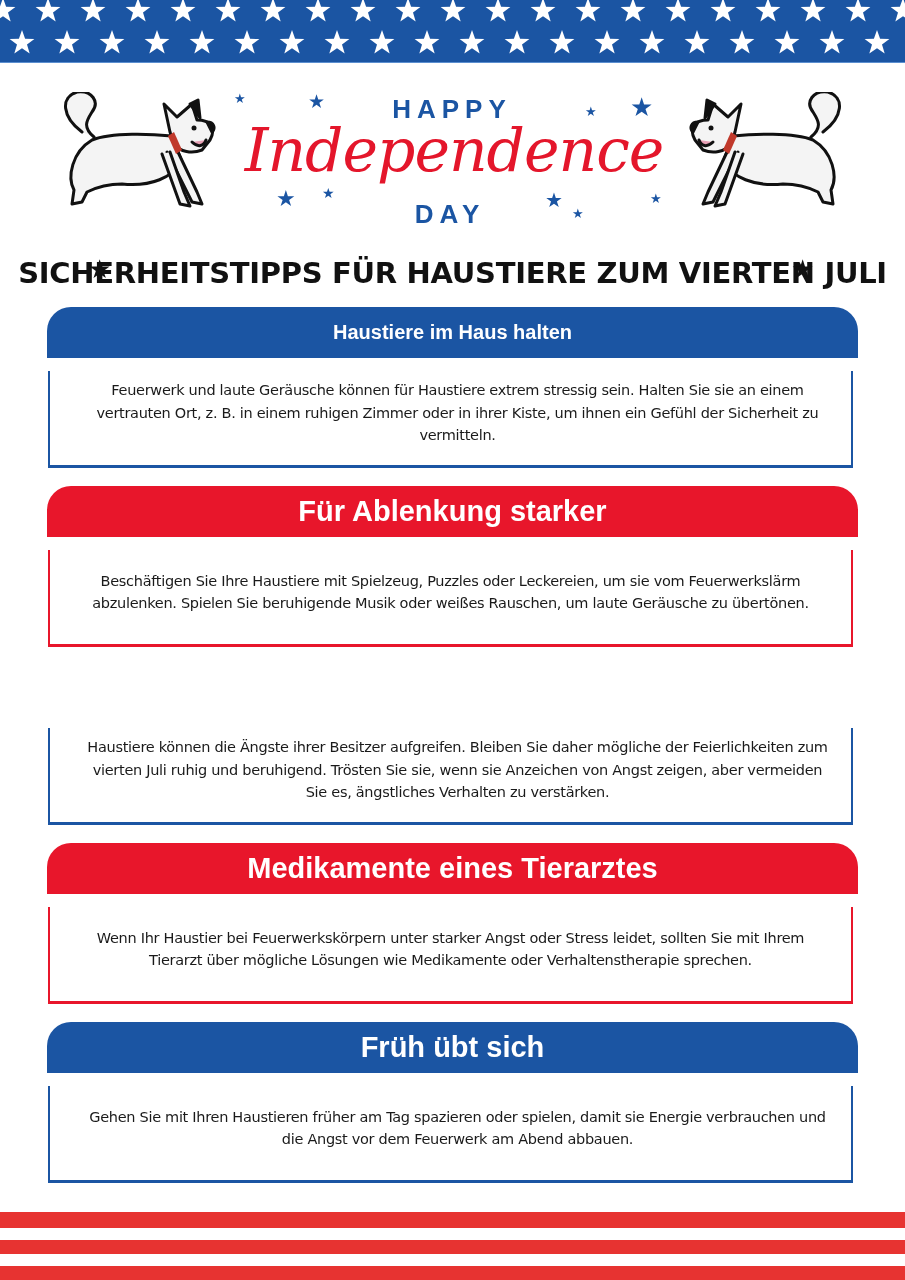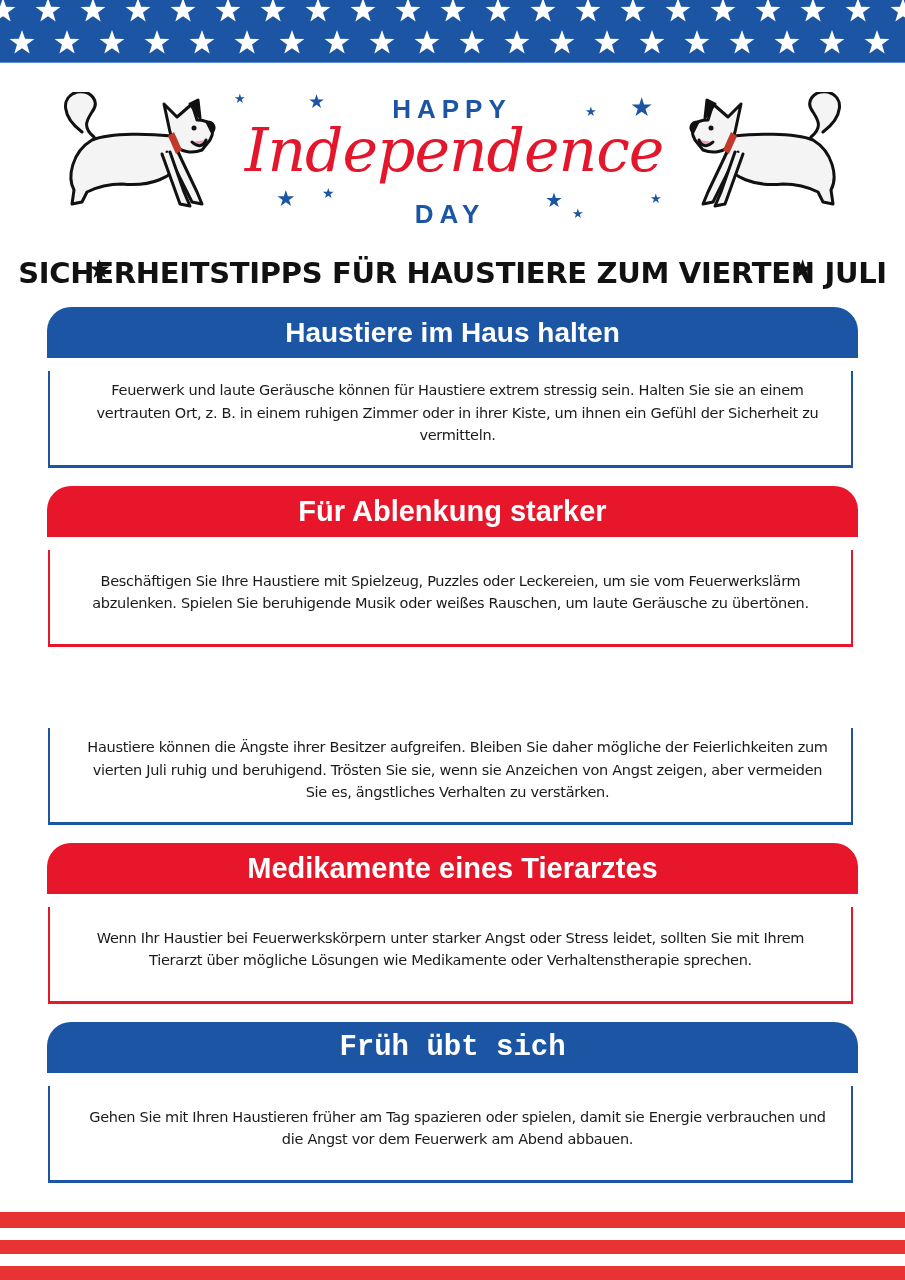--- a/index.html
+++ b/index.html
@@ -157,38 +157,38 @@
   <div class="happy">HAPPY</div>
   <div class="independence">Independence</div>
   <div class="day">DAY</div>
 </div>
 
 <div class="main-title">SICHERHEITSTIPPS FÜR HAUSTIERE ZUM VIERTEN JULI</div>
 <span class="title-star" style="left:88px;top:256px;">★</span>
 <span class="title-star" style="left:791px;top:256px;">★</span>
 
 <div class="card" style="top:307px;height:164px;">
-  <div class="card-header blue" style="font-size:28px;">Haustiere im Haus halten</div>
+  <div class="card-header blue" style="font-size:20px;">Haustiere im Haus halten</div>
   <div class="card-body blue">Feuerwerk und laute Geräusche können für Haustiere extrem stressig sein. Halten Sie sie an einem vertrauten Ort, z. B. in einem ruhigen Zimmer oder in ihrer Kiste, um ihnen ein Gefühl der Sicherheit zu vermitteln.</div>
 </div>
 
 <div class="card" style="top:486px;height:164px;">
   <div class="card-header red" style="font-size:29px;">Für Ablenkung starker</div>
   <div class="card-body red">Beschäftigen Sie Ihre Haustiere mit Spielzeug, Puzzles oder Leckereien, um sie vom Feuerwerkslärm abzulenken. Spielen Sie beruhigende Musik oder weißes Rauschen, um laute Geräusche zu übertönen.</div>
 </div>
 
 <div class="card" style="top:664px;height:164px;">
   <div class="card-body blue">Haustiere können die Ängste ihrer Besitzer aufgreifen. Bleiben Sie daher mögliche der Feierlichkeiten zum vierten Juli ruhig und beruhigend. Trösten Sie sie, wenn sie Anzeichen von Angst zeigen, aber vermeiden Sie es, ängstliches Verhalten zu verstärken.</div>
 </div>
 
 <div class="card" style="top:843px;height:164px;">
   <div class="card-header red" style="font-size:29px;">Medikamente eines Tierarztes</div>
   <div class="card-body red">Wenn Ihr Haustier bei Feuerwerkskörpern unter starker Angst oder Stress leidet, sollten Sie mit Ihrem Tierarzt über mögliche Lösungen wie Medikamente oder Verhaltenstherapie sprechen.</div>
 </div>
 
 <div class="card" style="top:1022px;height:164px;">
-  <div class="card-header blue" style="font-size:29px;font-family:Liberation Mono, monospace;">Früh übt sich</div>
+  <div class="card-header blue" style="font-size:29px;">Früh übt sich</div>
   <div class="card-body blue">Gehen Sie mit Ihren Haustieren früher am Tag spazieren oder spielen, damit sie Energie verbrauchen und die Angst vor dem Feuerwerk am Abend abbauen.</div>
 </div>
 
 <div class="stripe" style="top:1212px;height:16px;"></div>
 <div class="stripe" style="top:1240px;height:14px;"></div>
 <div class="stripe" style="top:1266px;height:14px;"></div>
 
 </body></html>

